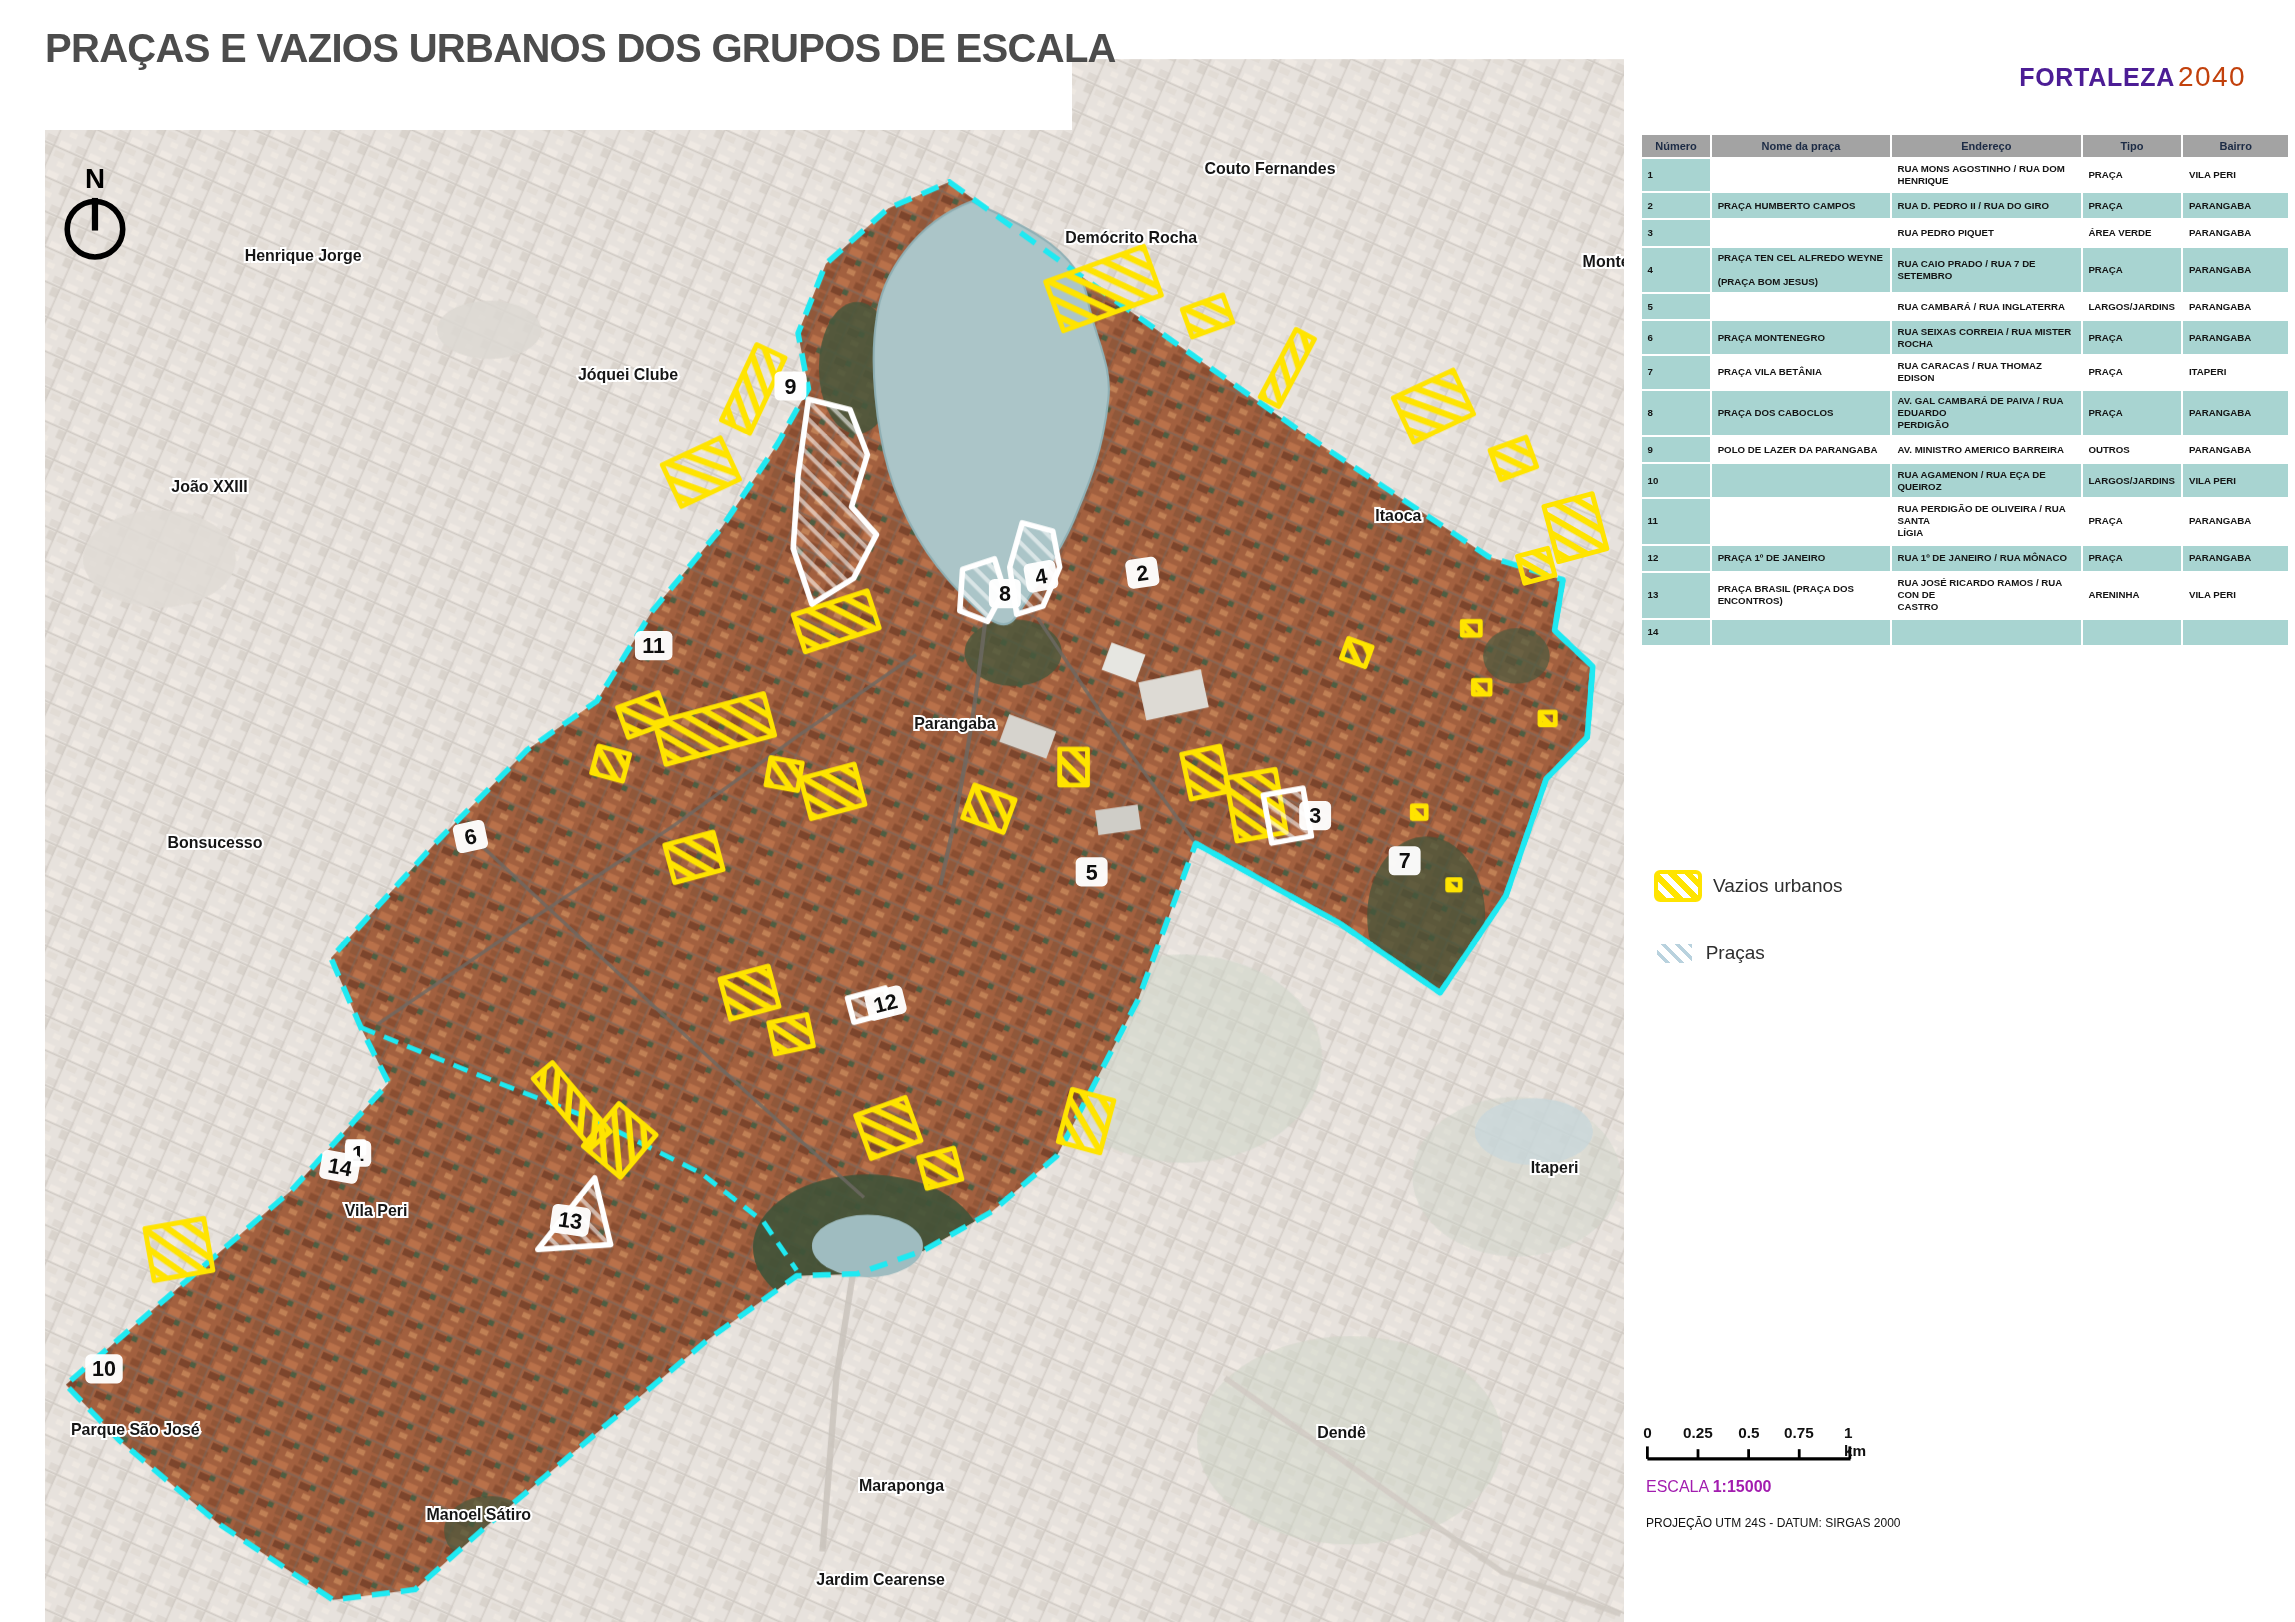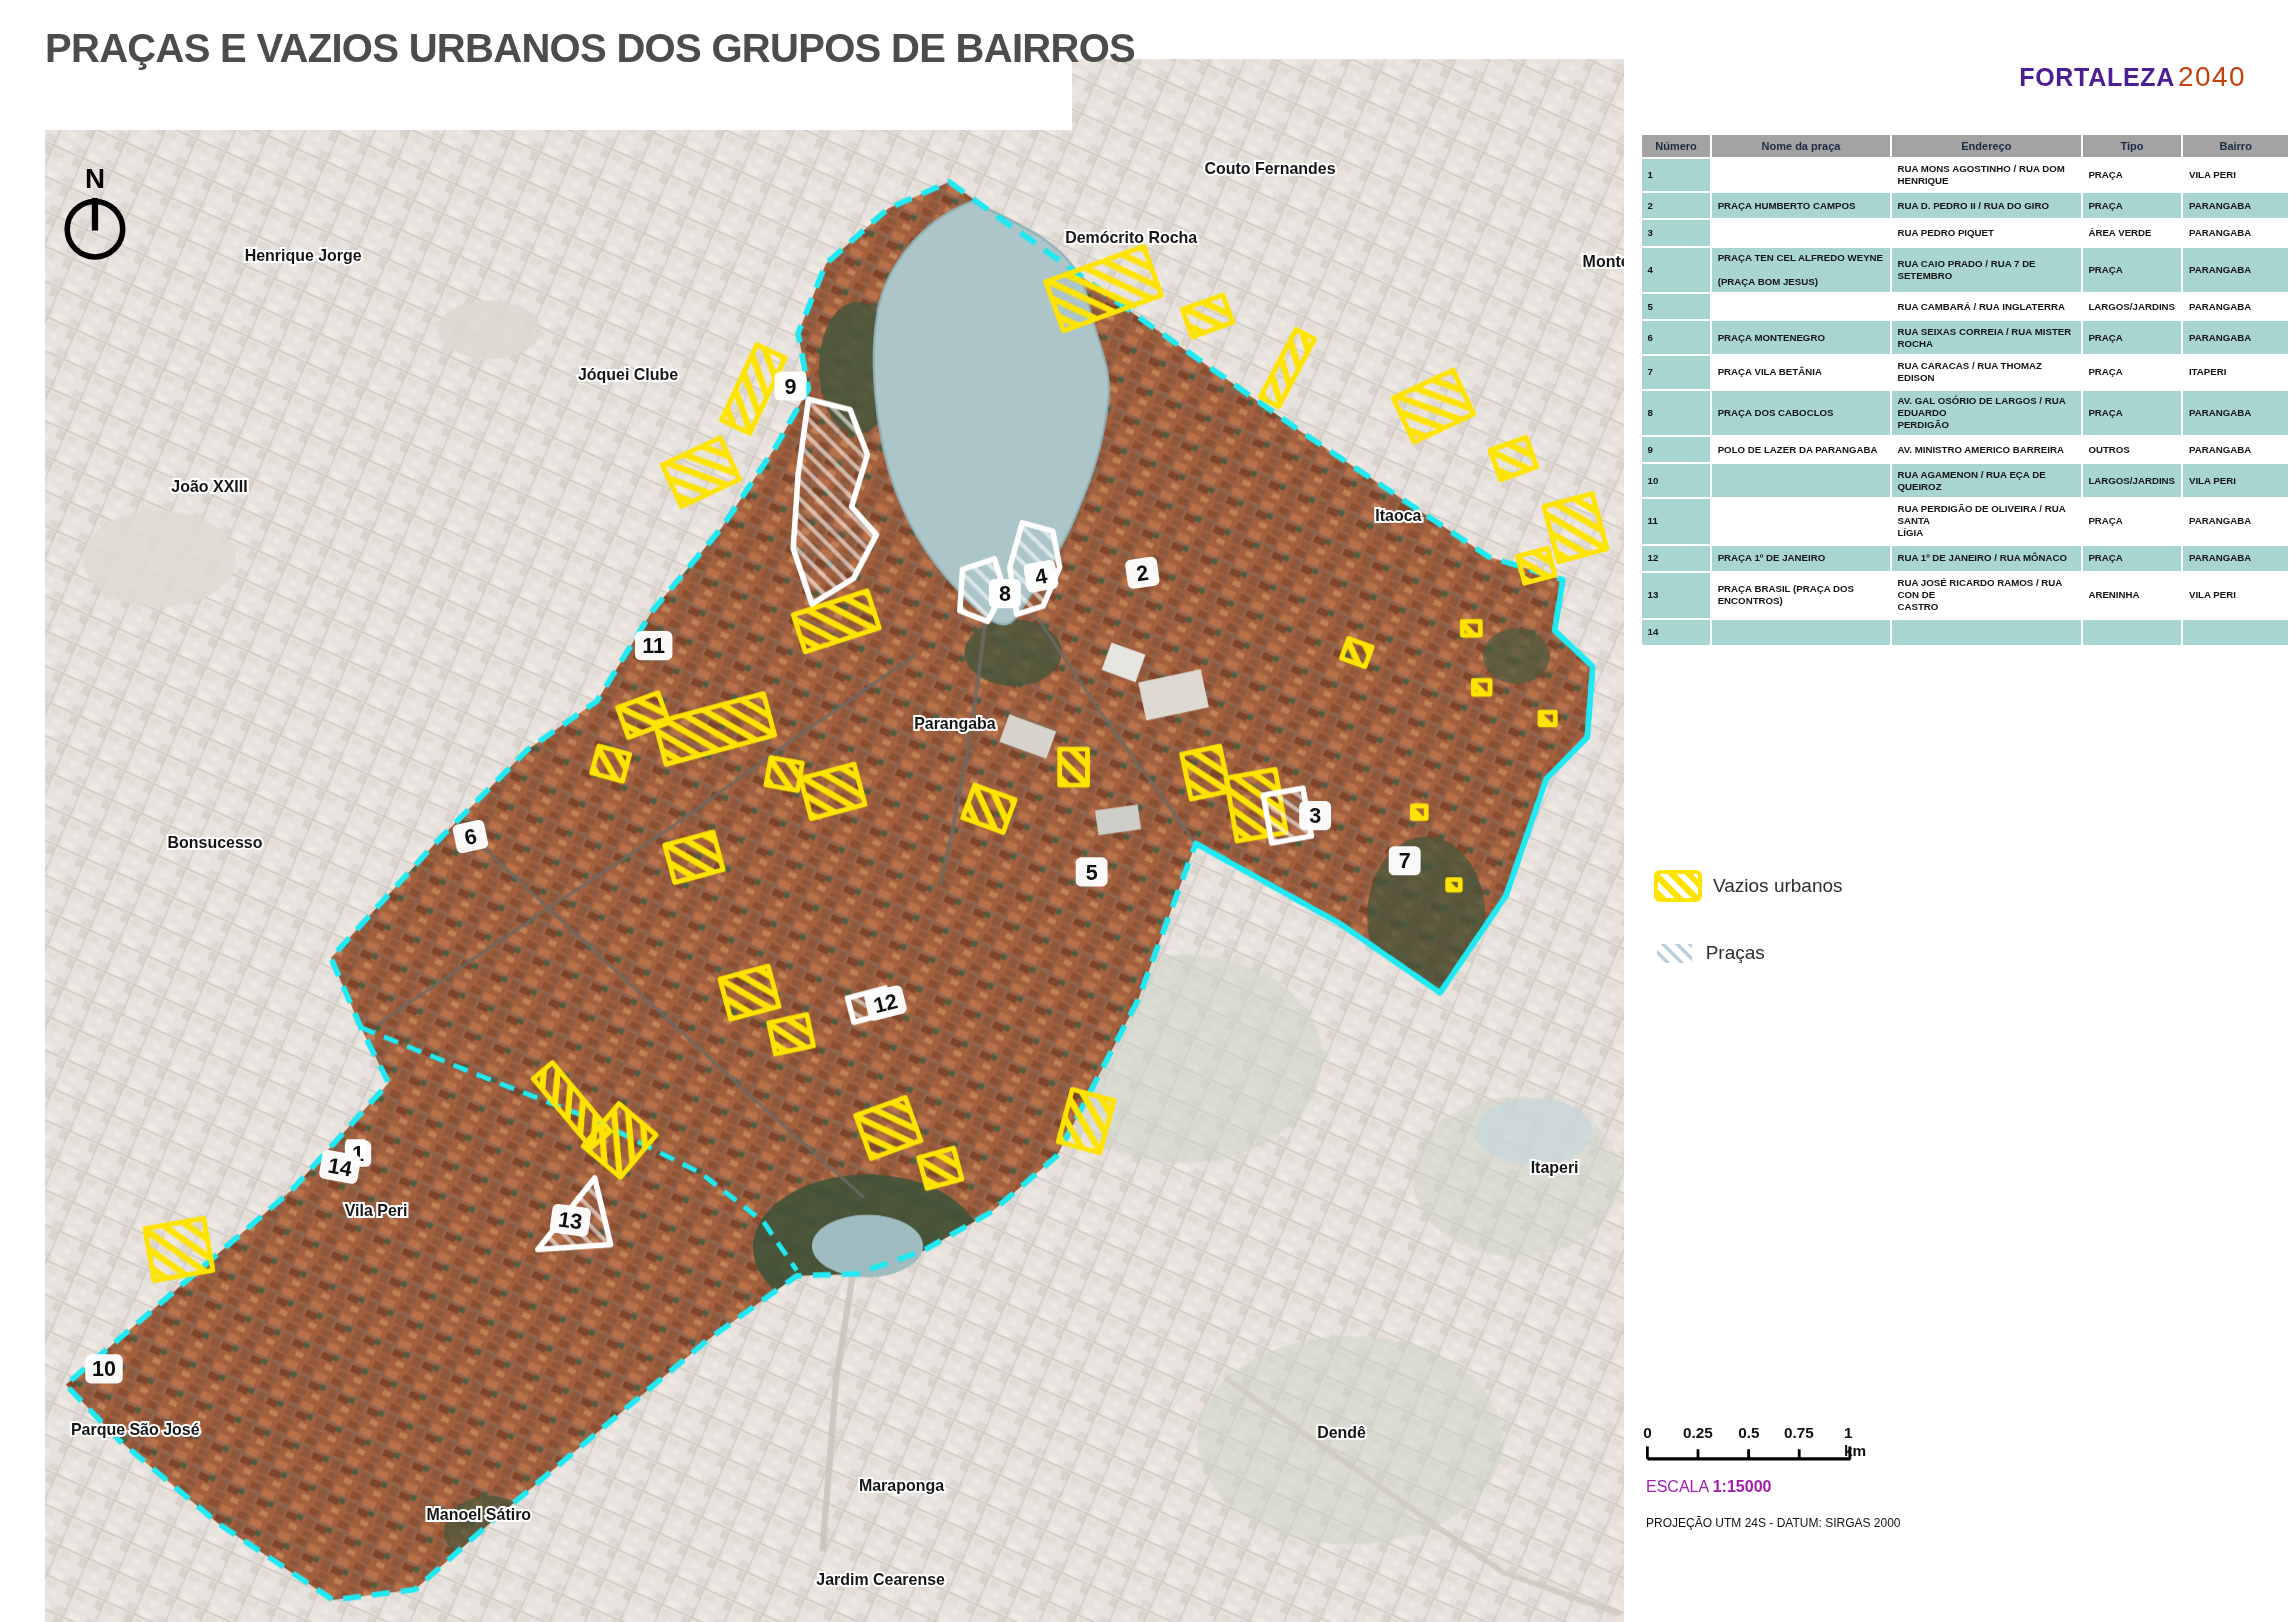--- a/index.html
+++ b/index.html
@@ -272,21 +272,21 @@
           <rect x="-28" y="-21" width="56" height="42" rx="8" fill="#fff" opacity="0.96"></rect>
           <text class="marker-num" y="11">14</text>
         </g>
   </g>
 </svg>
 </div>
 
 <div class="top-mask"></div>
 <div class="title-mask"></div>
 <div class="right-mask"></div>
-<div class="page-title">PRAÇAS E VAZIOS URBANOS DOS GRUPOS DE BAIRROS</div>
+<div class="page-title">PRAÇAS E VAZIOS URBANOS DOS GRUPOS DE ESCALA</div>
 <div class="brand">
   <span class="b1">FORTALEZA</span>
   <span class="b2">2040</span>
 </div>
 
 <div class="panel">
 <table class="praca">
   <colgroup>
         <col style="width:67px">
         <col style="width:175px">
@@ -353,21 +353,21 @@
     <tr>
           <td class="num">7</td>
           <td>PRAÇA VILA BETÂNIA</td>
           <td>RUA CARACAS / RUA THOMAZ EDISON</td>
           <td>PRAÇA</td>
           <td>ITAPERI</td>
         </tr>
     <tr class="alt">
           <td class="num">8</td>
           <td>PRAÇA DOS CABOCLOS</td>
-          <td>AV. GAL OSÓRIO DE LARGOS / RUA EDUARDO
+          <td>AV. GAL CAMBARÁ DE PAIVA / RUA EDUARDO
 PERDIGÃO</td>
           <td>PRAÇA</td>
           <td>PARANGABA</td>
         </tr>
     <tr>
           <td class="num">9</td>
           <td>POLO DE LAZER DA PARANGABA</td>
           <td>AV. MINISTRO AMERICO BARREIRA</td>
           <td>OUTROS</td>
           <td>PARANGABA</td>

